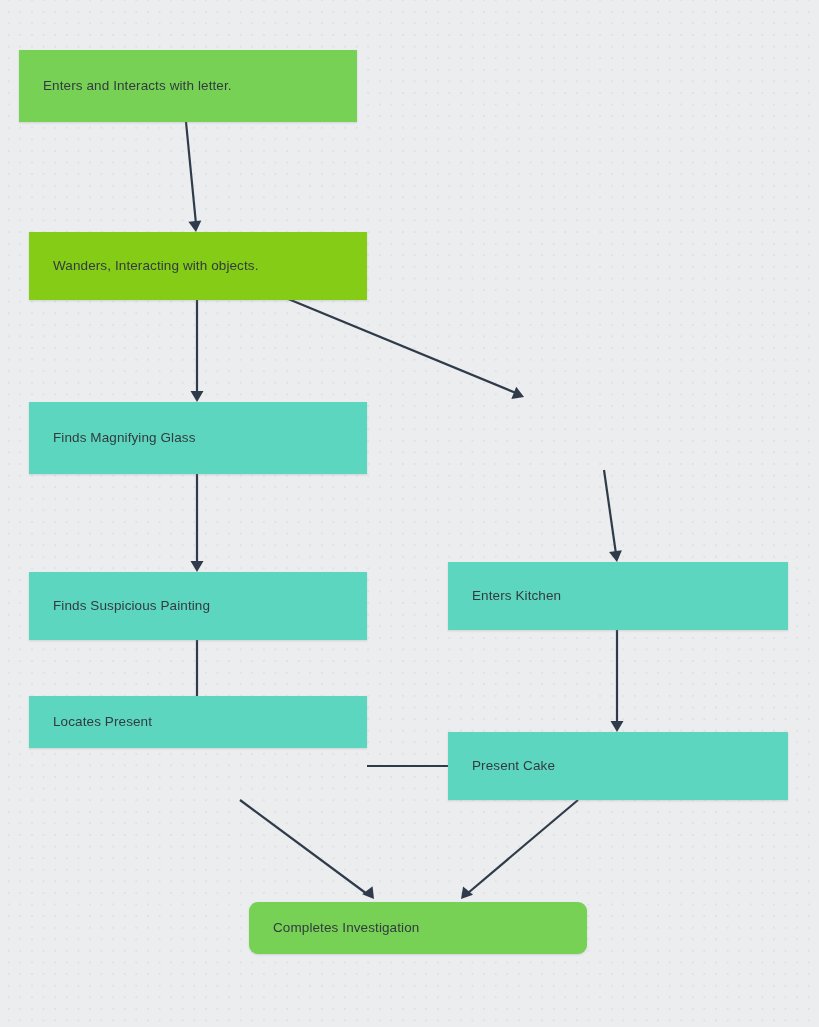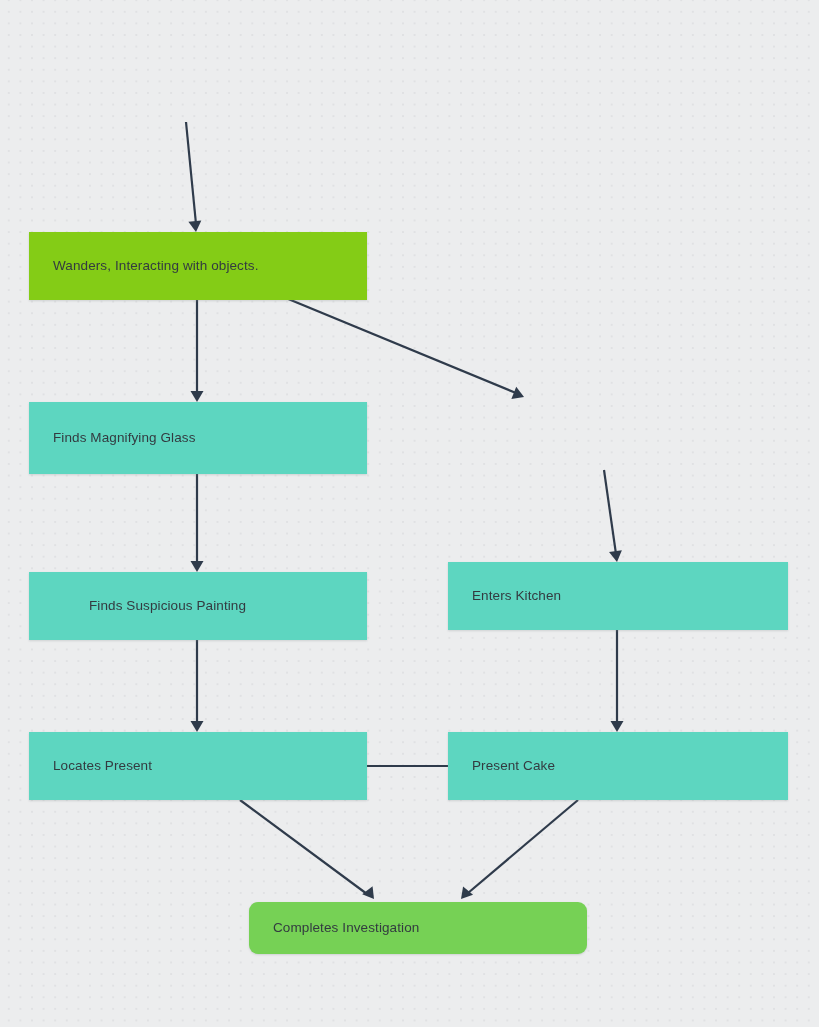--- a/index.html
+++ b/index.html
@@ -97,39 +97,42 @@
       <g>
         <path d="M 240 800 L 367 894" stroke="#2f3b4b" stroke-width="2.2" fill="none" stroke-linecap="butt"></path>
         <polygon points="0,0 -6.5,-11 6.5,-11" fill="#2f3b4b" transform="translate(374,899) rotate(323)"></polygon>
       </g>
       <g>
         <path d="M 578 800 L 468 893" stroke="#2f3b4b" stroke-width="2.2" fill="none" stroke-linecap="butt"></path>
         <polygon points="0,0 -6.5,-11 6.5,-11" fill="#2f3b4b" transform="translate(461,899) rotate(400)"></polygon>
       </g>
     </svg>
 
+  <div class="node terminal" style="left: 19px; top: 50px; width: 338px; height: 72px; background-color: rgb(118, 209, 85);">
+    <span class="node-label">Enters and Interacts with letter.</span>
+  </div>
 
   <div class="node step" style="left: 29px; top: 232px; width: 338px; height: 68px; background-color: #84cc16;">
     <span class="node-label">Wanders, Interacting with objects.</span>
   </div>
 
   <div class="node step" style="left: 29px; top: 402px; width: 338px; height: 72px; background-color: rgb(93, 214, 192);">
     <span class="node-label">Finds Magnifying Glass</span>
   </div>
 
 
-  <div class="node step" style="left: 29px; top: 572px; width: 338px; height: 68px; background-color: rgb(93, 214, 192); padding-left: 36px;">
+  <div class="node step" style="left: 29px; top: 572px; width: 338px; height: 68px; background-color: rgb(93, 214, 192);">
     <span class="node-label">Finds Suspicious Painting</span>
   </div>
 
   <div class="node step" style="left: 448px; top: 562px; width: 340px; height: 68px; background-color: rgb(93, 214, 192);">
     <span class="node-label">Enters Kitchen</span>
   </div>
 
-  <div class="node step" style="left: 29px; top: 732px; width: 338px; height: 68px; background-color: rgb(93, 214, 192);">
+  <div class="node step" style="left: 29px; top: 696px; width: 338px; height: 52px; background-color: rgb(93, 214, 192);">
     <span class="node-label">Locates Present</span>
   </div>
 
   <div class="node step" style="left: 448px; top: 732px; width: 340px; height: 68px; background-color: rgb(93, 214, 192);">
     <span class="node-label">Present Cake</span>
   </div>
 
   <div class="node terminal" style="left: 249px; top: 902px; width: 338px; height: 52px; background-color: rgb(118, 209, 85); border-radius: 9px;">
     <span class="node-label">Completes Investigation</span>
   </div>

